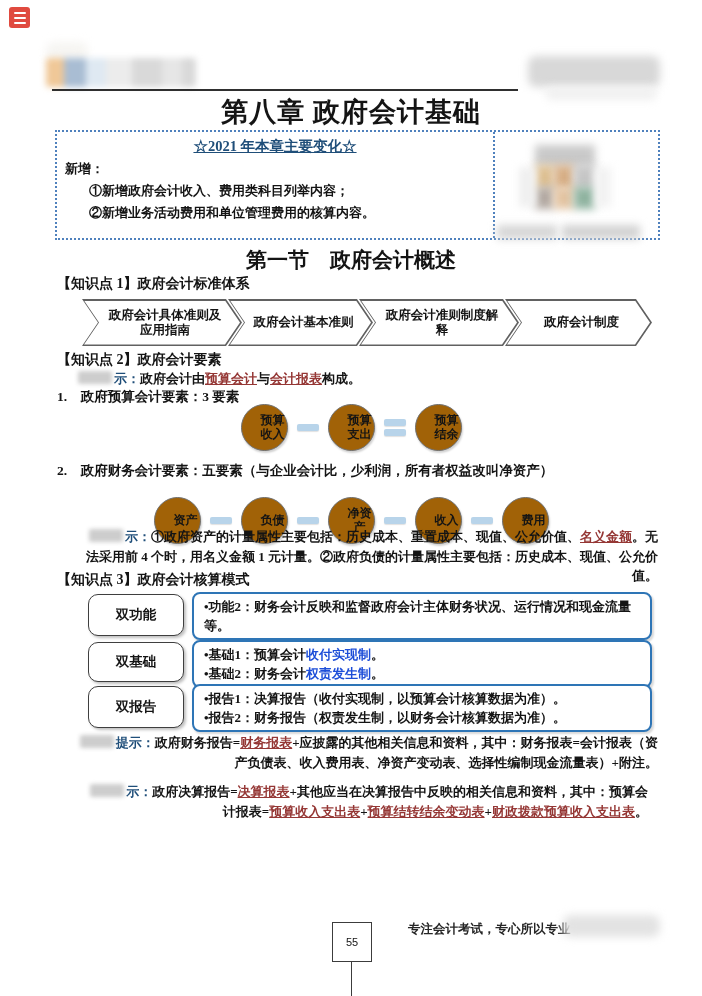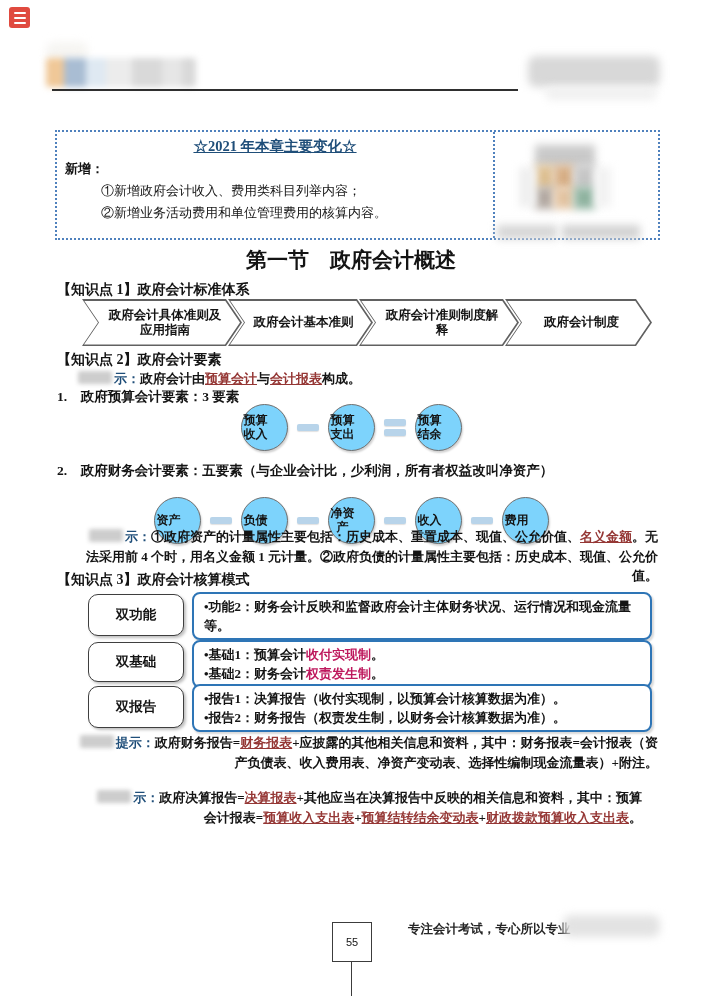--- a/index.html
+++ b/index.html
@@ -16,21 +16,21 @@
   .blob{filter:blur(4px);border-radius:8px;}
   .headline-rule{left:52px;top:89px;width:466px;height:2px;background:#2f2f2f;}
   .chapter-title{left:0;top:94px;width:702px;text-align:center;font-size:27px;font-weight:bold;letter-spacing:1px;}
 
   
   .change-box{left:55px;top:130px;width:605px;height:110px;border:2px dotted #4f81bd;box-sizing:border-box;}
   .change-sep{position:absolute;left:436px;top:0;bottom:0;width:0;border-left:2px dotted #4f81bd;}
   .change-title{position:absolute;left:0;top:5px;width:436px;text-align:center;font-size:14.5px;font-weight:bold;
                 color:#1f4e79;text-decoration:underline;}
   .change-label{position:absolute;left:8px;top:28px;font-size:13px;font-weight:600;}
-  .change-item{position:absolute;left:44px;font-size:13px;font-weight:400;}
+  .change-item{position:absolute;left:32px;font-size:13px;font-weight:700;}
   .person{position:absolute;filter:blur(4px);}
 
   .section-title{left:0;top:246px;width:702px;text-align:center;font-size:21px;font-weight:bold;}
   .kp-heading{left:57px;font-size:14px;font-weight:bold;}
 
   
   .chevrons{left:82px;top:299px;display:flex;}
   .chev{position:relative;height:47px;margin-left:-14px;background:#616161;
         clip-path:polygon(0 0,calc(100% - 16px) 0,100% 50%,calc(100% - 16px) 100%,0 100%,16px 50%);}
   .chev:first-child{margin-left:0;}
@@ -39,27 +39,27 @@
         display:flex;align-items:center;justify-content:center;text-align:center;
         font-size:12.5px;font-weight:bold;line-height:1.2;padding:0 14px 0 20px;box-sizing:border-box;}
 
   
   .tip-line{left:78px;font-size:13px;font-weight:600;line-height:19px;}
   .tip-block{left:78px;width:580px;font-size:13px;font-weight:600;line-height:19.5px;text-align:right;}
   .blur-chip{display:inline-block;width:34px;height:13px;background:#cdcdcd;border-radius:2px;
              filter:blur(2px);vertical-align:-1px;margin-right:2px;}
   .tip-label{color:#1f4e79;font-weight:bold;}
   .red-u{color:#953735;font-weight:bold;text-decoration:underline;}
-  .red{color:#be185d;font-weight:bold;text-align:right;}
+  .red{color:#1d4ed8;font-weight:bold;text-align:right;}
   .num-item{left:57px;font-size:13.5px;font-weight:600;}
 
   
   .circle-row{left:0;width:702px;display:flex;justify-content:center;align-items:center;gap:9px;}
-  .circle{width:47px;height:47px;border-radius:50%;border:1.5px solid #6f6f6f;background:#7dd3fc;
-          box-shadow:1px 2px 2px rgba(0,0,0,.18);display:flex;align-items:center;justify-content:flex-start;
+  .circle{width:47px;height:47px;border-radius:50%;border:1.5px solid #6f6f6f;background:#a16207;
+          box-shadow:1px 2px 2px rgba(0,0,0,.18);display:flex;align-items:center;justify-content:flex-end;
           box-sizing:border-box;}
   .circle span{display:block;width:28px;text-align:center;font-size:12px;font-weight:600;
           line-height:1.15;word-break:break-all;}
   .conn{width:22px;height:7px;background:#b8d4ea;border-radius:2px;box-shadow:0 1px 1px rgba(0,0,0,.12);}
   .conn-eq{display:flex;flex-direction:column;gap:3px;}
   .conn-eq i{display:block;width:22px;height:7px;background:#b8d4ea;border-radius:2px;box-shadow:0 1px 1px rgba(0,0,0,.12);}
 
   
   .mode-row{left:0;width:702px;}
   .mode-label{position:absolute;left:88px;width:96px;border:1.5px solid #3f3f3f;border-radius:10px;
@@ -95,20 +95,21 @@
     <i style="width:30px;background:#d9d9d9;"></i>
       <i style="width:20px;background:#e6e6e6;"></i>
     <i style="width:14px;background:#d9d9d9;"></i>
   </div>
 
   <div class="abs blob" style="left:528px;top:56px;width:132px;height:31px;background:#d8d8d8;"></div>
   <div class="abs blob" style="left:545px;top:87px;width:112px;height:13px;background:#f0f0f0;"></div>
 
   <div class="abs headline-rule"></div>
 
+  <div class="abs chapter-title">第八章 政府会计基础</div>
 
   <div class="abs change-box">
     <div class="change-sep"></div>
     <div class="change-title">☆2021 年本章主要变化☆</div>
     <div class="change-label">新增：</div>
     <div class="change-item" style="top:50px;">①新增政府会计收入、费用类科目列举内容；</div>
     <div class="change-item" style="top:72px;">②新增业务活动费用和单位管理费用的核算内容。</div>
 
     <div>
       <div class="person" style="left:478px;top:13px;width:60px;height:22px;background:#c9c9c9;"></div>
@@ -120,21 +121,21 @@
       <div class="person" style="left:517px;top:55px;width:21px;height:22px;background:#8fb3a0;"></div>
       <div class="person" style="left:462px;top:35px;width:16px;height:40px;background:#efefef;"></div>
       <div class="person" style="left:538px;top:35px;width:16px;height:40px;background:#f2f2f2;"></div>
       <div class="person" style="left:440px;top:93px;width:60px;height:14px;background:#d6d6d6;"></div>
       <div class="person" style="left:505px;top:93px;width:78px;height:14px;background:#d2d2d2;"></div>
     </div>
   </div>
 
   <div class="abs section-title">第一节　政府会计概述</div>
 
-  <div class="abs kp-heading" style="top:281px;text-align:right;">【知识点 1】政府会计标准体系</div>
+  <div class="abs kp-heading" style="top:275px;text-align:right;">【知识点 1】政府会计标准体系</div>
   <div class="abs chevrons">
     <div class="chev" style="width:160px;">
       <div class="chev-in">政府会计具体准则及应用指南</div>
     </div>
     <div class="chev" style="width:145px;">
       <div class="chev-in">政府会计基本准则</div>
     </div>
     <div class="chev" style="width:160px;">
       <div class="chev-in">政府会计准则制度解释</div>
     </div>
@@ -218,21 +219,21 @@
     <div class="mode-content">
       <div><span>•报告1：决算报告（收付实现制，以预算会计核算数据为准）。</span><span class="red"></span><span></span></div>
       <div><span>•报告2：财务报告（权责发生制，以财务会计核算数据为准）。</span><span class="red"></span><span></span></div>
     </div>
   </div>
 
   <div class="abs tip-block" style="top:733px;">
     <p style="margin:0;">
       <span class="blur-chip"></span><span class="tip-label">提示：</span><span>政府财务报告=</span><span class="red-u">财务报表</span><span>+应披露的其他相关信息和资料，其中：财务报表=会计报表（资产负债表、收入费用表、净资产变动表、选择性编制现金流量表）+附注。</span>
     </p>
-    <p style="margin:16px;">
+    <p style="margin:10px;">
       <span class="blur-chip"></span><span class="tip-label">示：</span><span>政府决算报告=</span><span class="red-u">决算报表</span><span>+其他应当在决算报告中反映的相关信息和资料，其中：预算会计报表=</span><span class="red-u">预算收入支出表</span><span>+</span><span class="red-u">预算结转结余变动表</span><span>+</span><span class="red-u">财政拨款预算收入支出表</span><span>。</span>
     </p>
   </div>
 
   <div class="abs page-box">
       <span>55</span>
     </div>
   <div class="abs page-stem"></div>
   <div class="abs slogan">专注会计考试，专心所以专业</div>
   <div class="abs blob" style="left:563px;top:915px;width:97px;height:22px;background:#e3e3e3;"></div>

